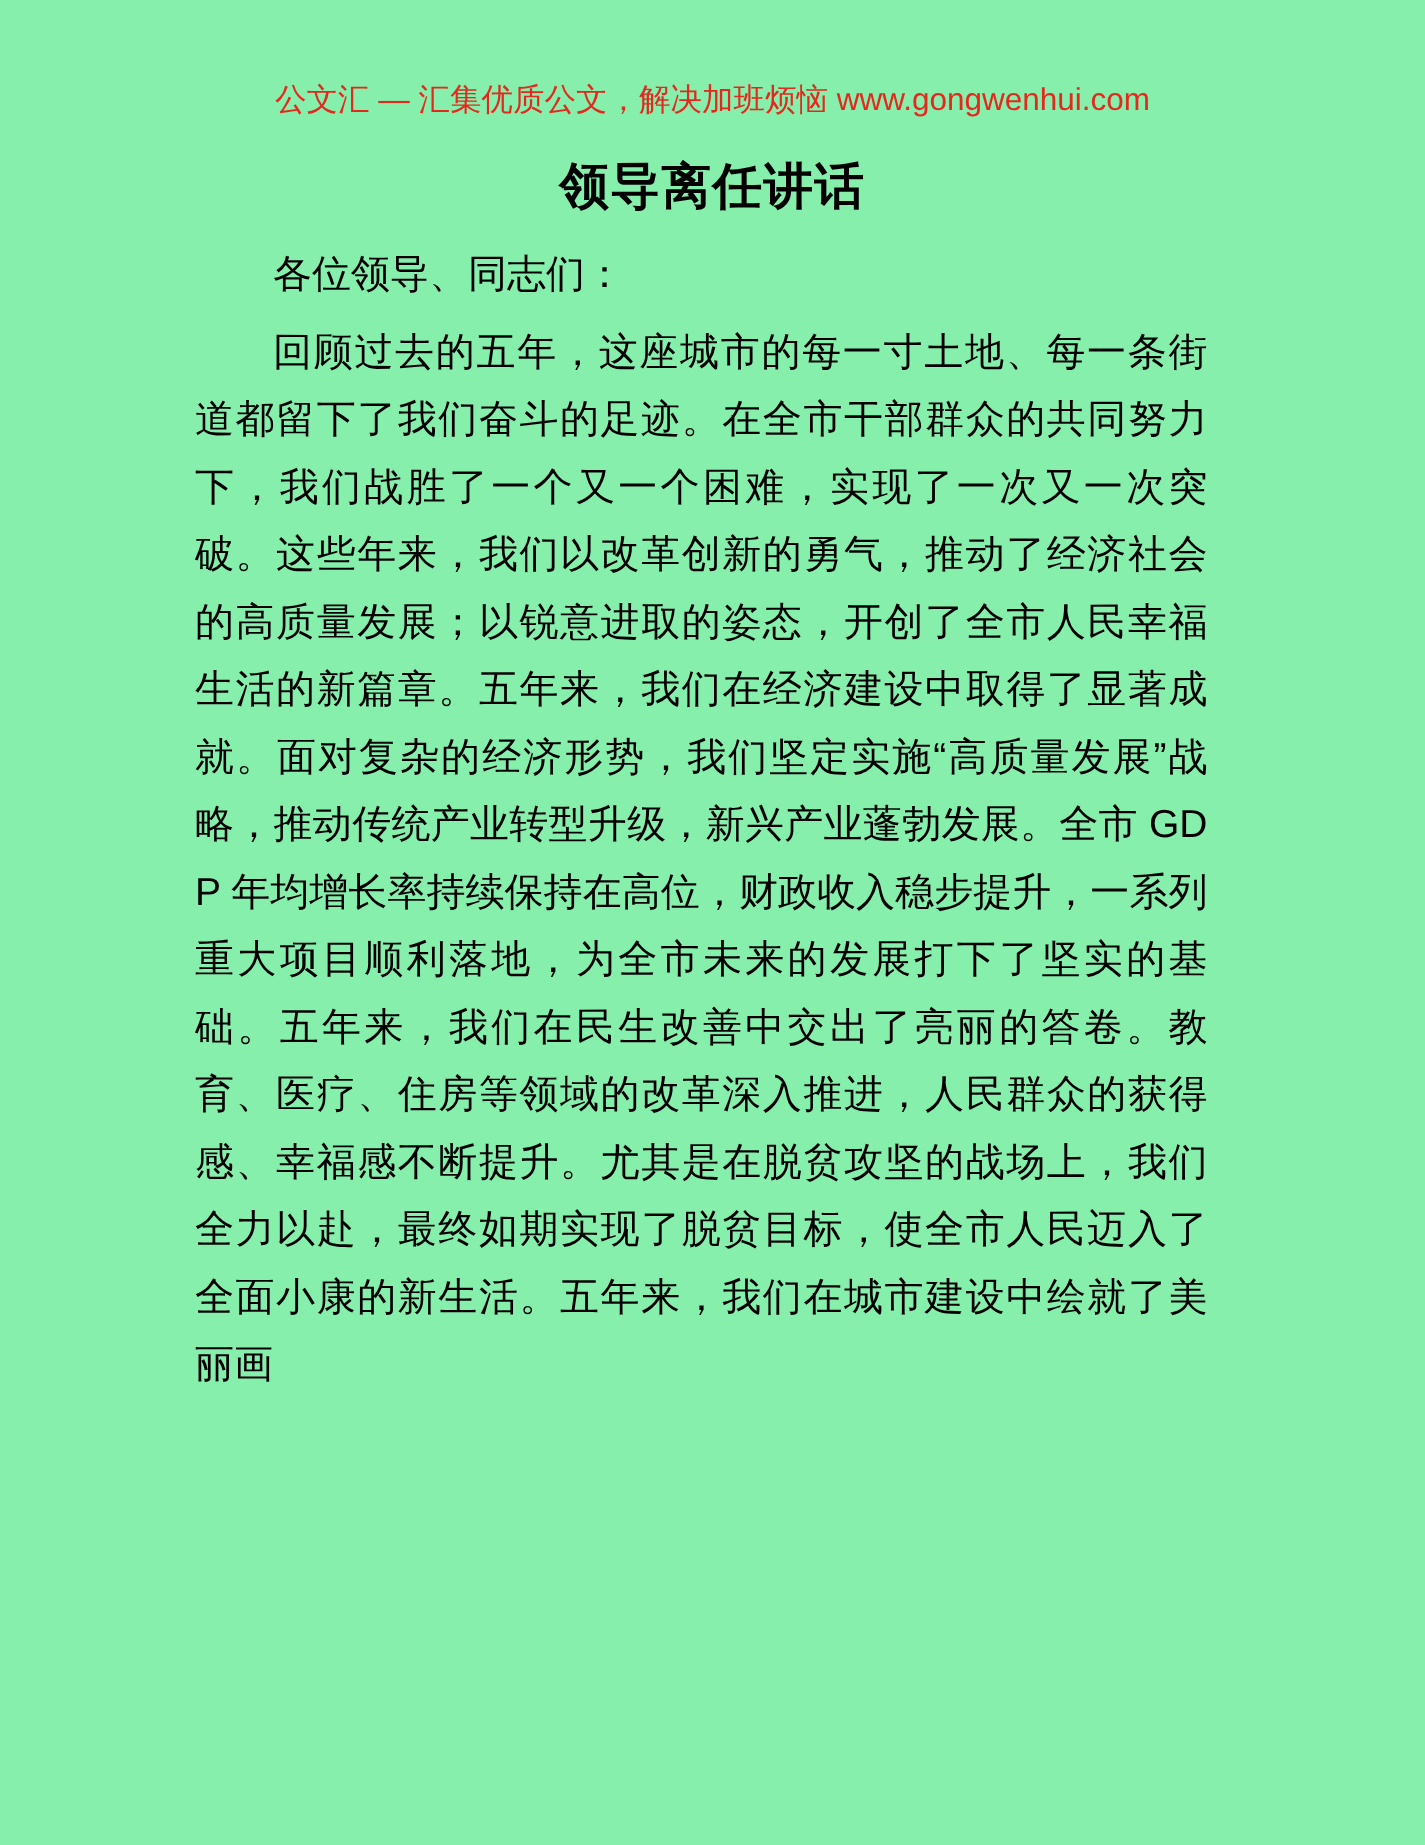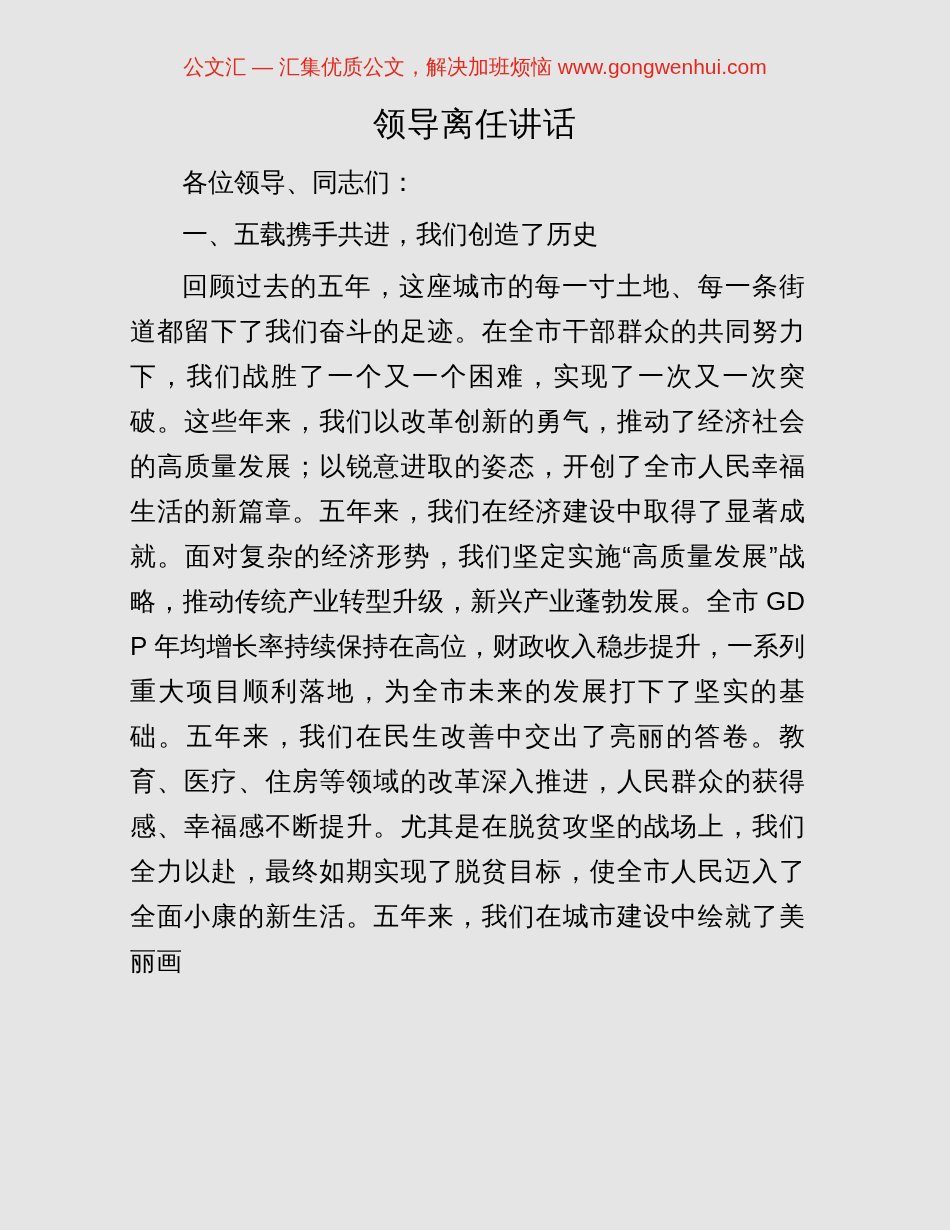--- a/index.html
+++ b/index.html
@@ -12,35 +12,35 @@
     height: 1230px;
     overflow: hidden;
     font-family: "Liberation Sans", sans-serif;
     color: #000000;
   }
   .page {
     box-sizing: border-box;
     width: 950px;
     height: 1230px;
     padding: 0 130px;
-    background: #e5e5e5;
+    background: #86efac;
   }
   .watermark {
     padding-top: 54px;
     text-align: center;
     font-size: 21px;
     line-height: 26px;
     color: #e5281e;
     white-space: nowrap;
   }
   .doc-title {
     margin-top: 22px;
     text-align: center;
     font-size: 33px;
-    font-weight: 400;
+    font-weight: 700;
     line-height: 44px;
     letter-spacing: 1px;
   }
   .content {
     margin-top: 14px;
   }
   .content p {
     margin: 0 15px 7px 0;
     font-size: 26px;
     line-height: 45px;
@@ -57,17 +57,16 @@
 <body>
 
 <div class="page">
 
   <div class="watermark">公文汇 — 汇集优质公文，解决加班烦恼 www.gongwenhui.com</div>
 
   <div class="doc-title">领导离任讲话</div>
 
   <div class="content">
     <p class="salutation">各位领导、同志们：</p>
-    <p class="section-heading">一、五载携手共进，我们创造了历史</p>
     <p class="body-paragraph">回顾过去的五年，这座城市的每一寸土地、每一条街道都留下了我们奋斗的足迹。在全市干部群众的共同努力下，我们战胜了一个又一个困难，实现了一次又一次突破。这些年来，我们以改革创新的勇气，推动了经济社会的高质量发展；以锐意进取的姿态，开创了全市人民幸福生活的新篇章。五年来，我们在经济建设中取得了显著成就。面对复杂的经济形势，我们坚定实施“高质量发展”战略，推动传统产业转型升级，新兴产业蓬勃发展。全市 GDP 年均增长率持续保持在高位，财政收入稳步提升，一系列重大项目顺利落地，为全市未来的发展打下了坚实的基础。五年来，我们在民生改善中交出了亮丽的答卷。教育、医疗、住房等领域的改革深入推进，人民群众的获得感、幸福感不断提升。尤其是在脱贫攻坚的战场上，我们全力以赴，最终如期实现了脱贫目标，使全市人民迈入了全面小康的新生活。五年来，我们在城市建设中绘就了美丽画</p>
   </div>
 
 </div>
 
 </body></html>

